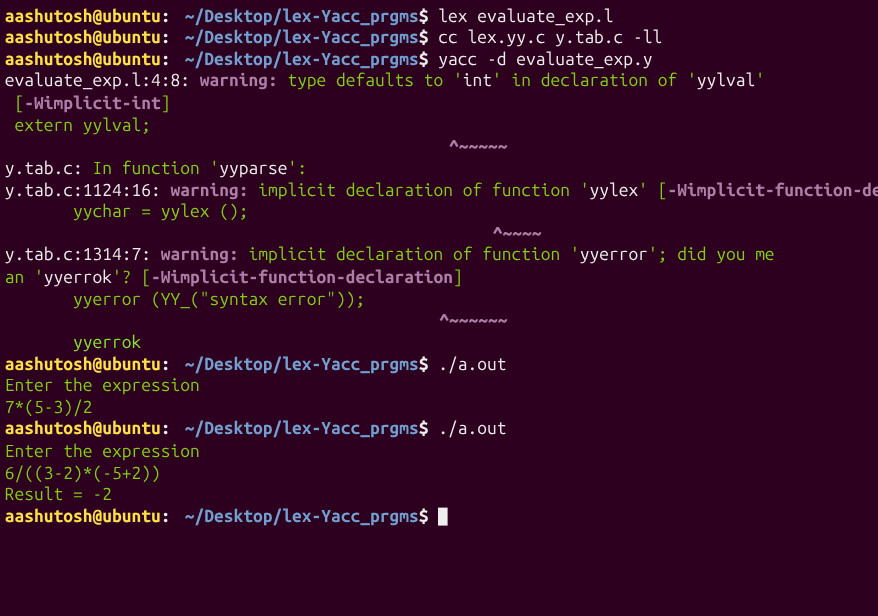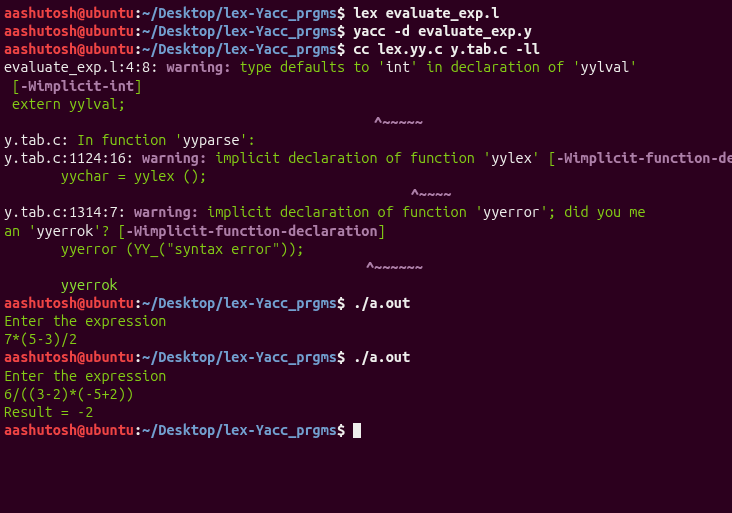--- a/index.html
+++ b/index.html
@@ -15,44 +15,44 @@
       padding: 4px 4px;
       width: 732px;
       height: 513px;
       overflow: hidden;
       color: #eeeeec;
       font-weight: bold;
     }
     .line {
       white-space: pre;
     }
-    .user { color: #ef4444; }
+    .user { color: #fde047; }
     .colon-white { color: #eeeeec; }
-    .path { color: #729fcf; }
+    .path { color: #729fcf; margin-left: 12px; }
     .dollar { color: #eeeeec; }
-    .cmd { color: #eeeeec; font-weight: bold; }
+    .cmd { color: #eeeeec; font-weight: normal; }
     .white { color: #84cc16; font-weight: normal; }
     .whitebold { color: #eeeeec; font-weight: normal; }
     .magenta { color: #ad7fa8; font-weight: bold; text-align: center; }
     .green-note { color: #8ae234; font-weight: normal; }
     .cursor {
       display: inline-block;
       width: 8px;
       height: 15px;
       background-color: #eeeeec;
       vertical-align: text-bottom;
     }
   </style>
 </head>
 <body>
 
 <div>
 <div class="line"><span class="user">aashutosh@ubuntu</span><span class="colon-white">:</span><span class="path">~/Desktop/lex-Yacc_prgms</span><span class="dollar">$</span><span class="cmd"> lex evaluate_exp.l</span></div>
+<div class="line"><span class="user">aashutosh@ubuntu</span><span class="colon-white">:</span><span class="path">~/Desktop/lex-Yacc_prgms</span><span class="dollar">$</span><span class="cmd"> cc lex.yy.c y.tab.c -ll</span></div>
 <div class="line"><span class="user">aashutosh@ubuntu</span><span class="colon-white">:</span><span class="path">~/Desktop/lex-Yacc_prgms</span><span class="dollar">$</span><span class="cmd"> yacc -d evaluate_exp.y</span></div>
-<div class="line"><span class="user">aashutosh@ubuntu</span><span class="colon-white">:</span><span class="path">~/Desktop/lex-Yacc_prgms</span><span class="dollar">$</span><span class="cmd"> cc lex.yy.c y.tab.c -ll</span></div>
 <div class="line"><span class="whitebold">evaluate_exp.l:4:8:</span><span class="magenta"> warning: </span><span class="white">type defaults to '</span><span class="whitebold">int</span><span class="white">' in declaration of '</span><span class="whitebold">yylval</span><span class="white">'</span></div>
 <div class="line"><span class="white"> [</span><span class="magenta">-Wimplicit-int</span><span class="white">]</span></div>
 <div class="line white"> extern yylval;</div>
 <div class="line magenta">        ^~~~~~</div>
 <div class="line"><span class="whitebold">y.tab.c:</span><span class="white"> In function '</span><span class="whitebold">yyparse</span><span class="white">':</span></div>
 <div class="line"><span class="whitebold">y.tab.c:1124:16:</span><span class="magenta"> warning: </span><span class="white">implicit declaration of function '</span><span class="whitebold">yylex</span><span class="white">' [</span><span class="magenta">-Wimplicit-function-declaration</span></div>
 <div class="line white">       yychar = yylex ();</div>
 <div class="line magenta">                ^~~~~</div>
 <div class="line"><span class="whitebold">y.tab.c:1314:7:</span><span class="magenta"> warning: </span><span class="white">implicit declaration of function '</span><span class="whitebold">yyerror</span><span class="white">'; did you me</span></div>
 <div class="line"><span class="white">an '</span><span class="whitebold">yyerrok</span><span class="white">'? [</span><span class="magenta">-Wimplicit-function-declaration</span><span class="white">]</span></div>

